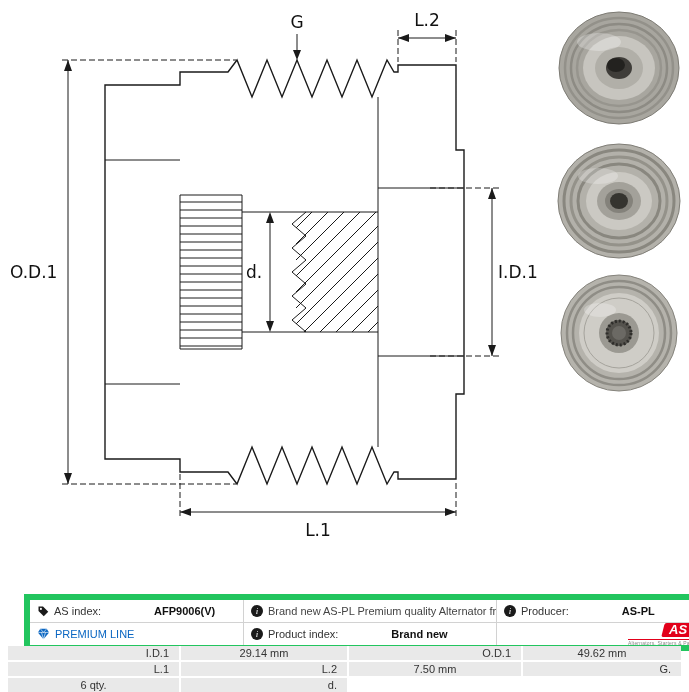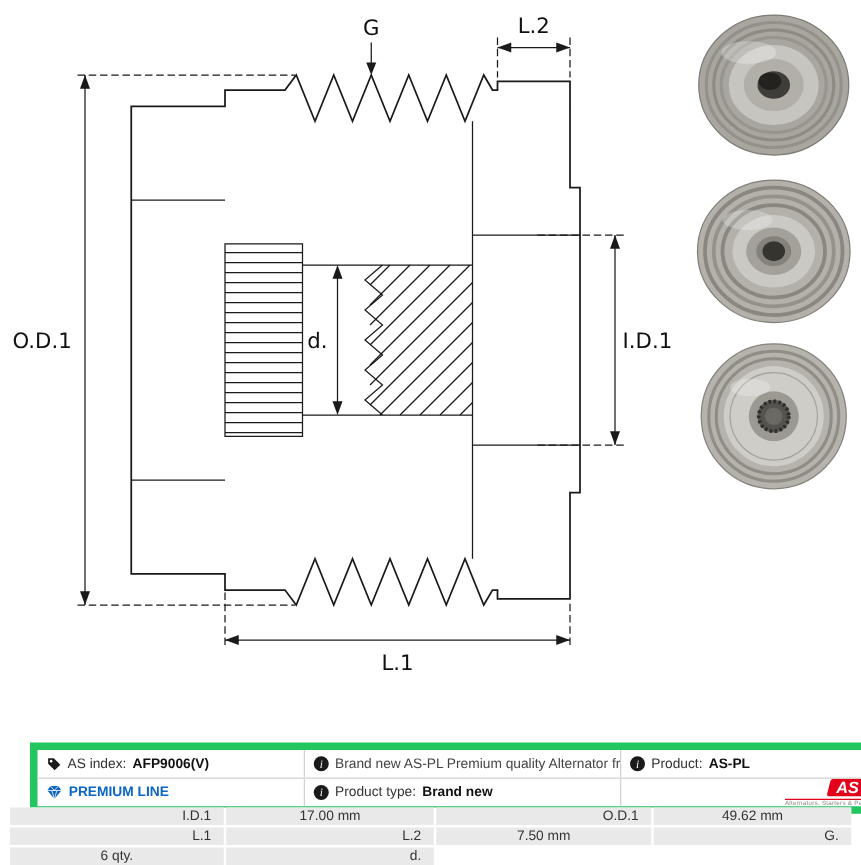--- a/index.html
+++ b/index.html
@@ -23,23 +23,23 @@
     position:absolute;left:24px;top:594px;width:673px;
     border:6px solid #22c55e;background:#fff;font-size:11px;color:#333;
   }
   .ih-row{display:grid;grid-template-columns:214px 253px 1fr;height:22px;}
   .ih-row + .ih-row{border-top:1px solid #d2d2d2;}
   .ih-cell{
     display:flex;align-items:center;gap:5px;padding:0 7px;
     border-right:1px solid #d2d2d2;overflow:hidden;white-space:nowrap;
   }
   .ih-cell:last-child{border-right:none;}
-  .ih-cell b{color:#111;}
+  .ih-cell b{color:#111;margin-left:48px;}
   .desc-text{color:#444;}
-  .premium{color:#0a66c2;font-weight:bold;text-align:right;}
+  .premium{color:#0a66c2;font-weight:normal;text-align:right;}
   .info-icon{
     display:inline-flex;align-items:center;justify-content:center;flex:0 0 auto;
     width:12px;height:12px;border-radius:50%;background:#1a1a1a;color:#fff;
     font-family:"Liberation Serif", serif;font-style:italic;font-size:9px;line-height:1;
   }
   .logo-cell{justify-content:flex-end;}
   .aspl-logo{display:flex;flex-direction:column;align-items:flex-end;line-height:1;}
   .aspl-mark{
     background:#e2001a;color:#fff;font-style:italic;font-weight:bold;font-size:13px;
     height:14px;line-height:14px;padding:0 9px 0 6px;transform:skewX(-14deg);
@@ -175,51 +175,51 @@
         </svg>
         <span>AS index:</span>
         <b>AFP9006(V)</b>
       </div>
       <div class="ih-cell">
         <span class="info-icon">i</span>
         <span class="desc-text">Brand new AS-PL Premium quality Alternator freewheel pulley</span>
       </div>
       <div class="ih-cell">
         <span class="info-icon">i</span>
-        <span>Product:</span>
+        <span>Producer:</span>
         <b>AS-PL</b>
       </div>
     </div>
     <div class="ih-row">
       <div class="ih-cell premium">
         <svg width="13" height="12" viewBox="0 0 16 15">
           <polygon points="8,14 1,5.5 4,1 12,1 15,5.5" fill="#0a66c2"></polygon>
           <path d="M1 5.5h14M4 1l4 4.5L12 1M8 14l-2.5-8.5M8 14l2.5-8.5" stroke="#ffffff" stroke-width="0.8" fill="none"></path>
         </svg>
         <span>PREMIUM LINE</span>
       </div>
       <div class="ih-cell">
         <span class="info-icon">i</span>
-        <span>Product type:</span>
+        <span>Product index:</span>
         <b>Brand new</b>
       </div>
       <div class="ih-cell logo-cell">
         <div class="aspl-logo">
           <div class="aspl-mark">
             <span>AS</span>
           </div>
           <div class="aspl-tagline">Alternators, Starters &amp; Parts</div>
         </div>
       </div>
     </div>
   </div>
 
   <div class="spec-table">
     <div class="spec-cell spec-label">I.D.1</div>
-    <div class="spec-cell spec-value">17.00 mm</div>
+    <div class="spec-cell spec-value">29.14 mm</div>
     <div class="spec-cell spec-label">O.D.1</div>
     <div class="spec-cell spec-value">49.62 mm</div>
 
     <div class="spec-cell spec-label">L.1</div>
     <div class="spec-cell spec-label">L.2</div>
     <div class="spec-cell spec-value">7.50 mm</div>
 
     <div class="spec-cell spec-label">G.</div>
     <div class="spec-cell spec-value">6 qty.</div>
     <div class="spec-cell spec-label">d.</div>

